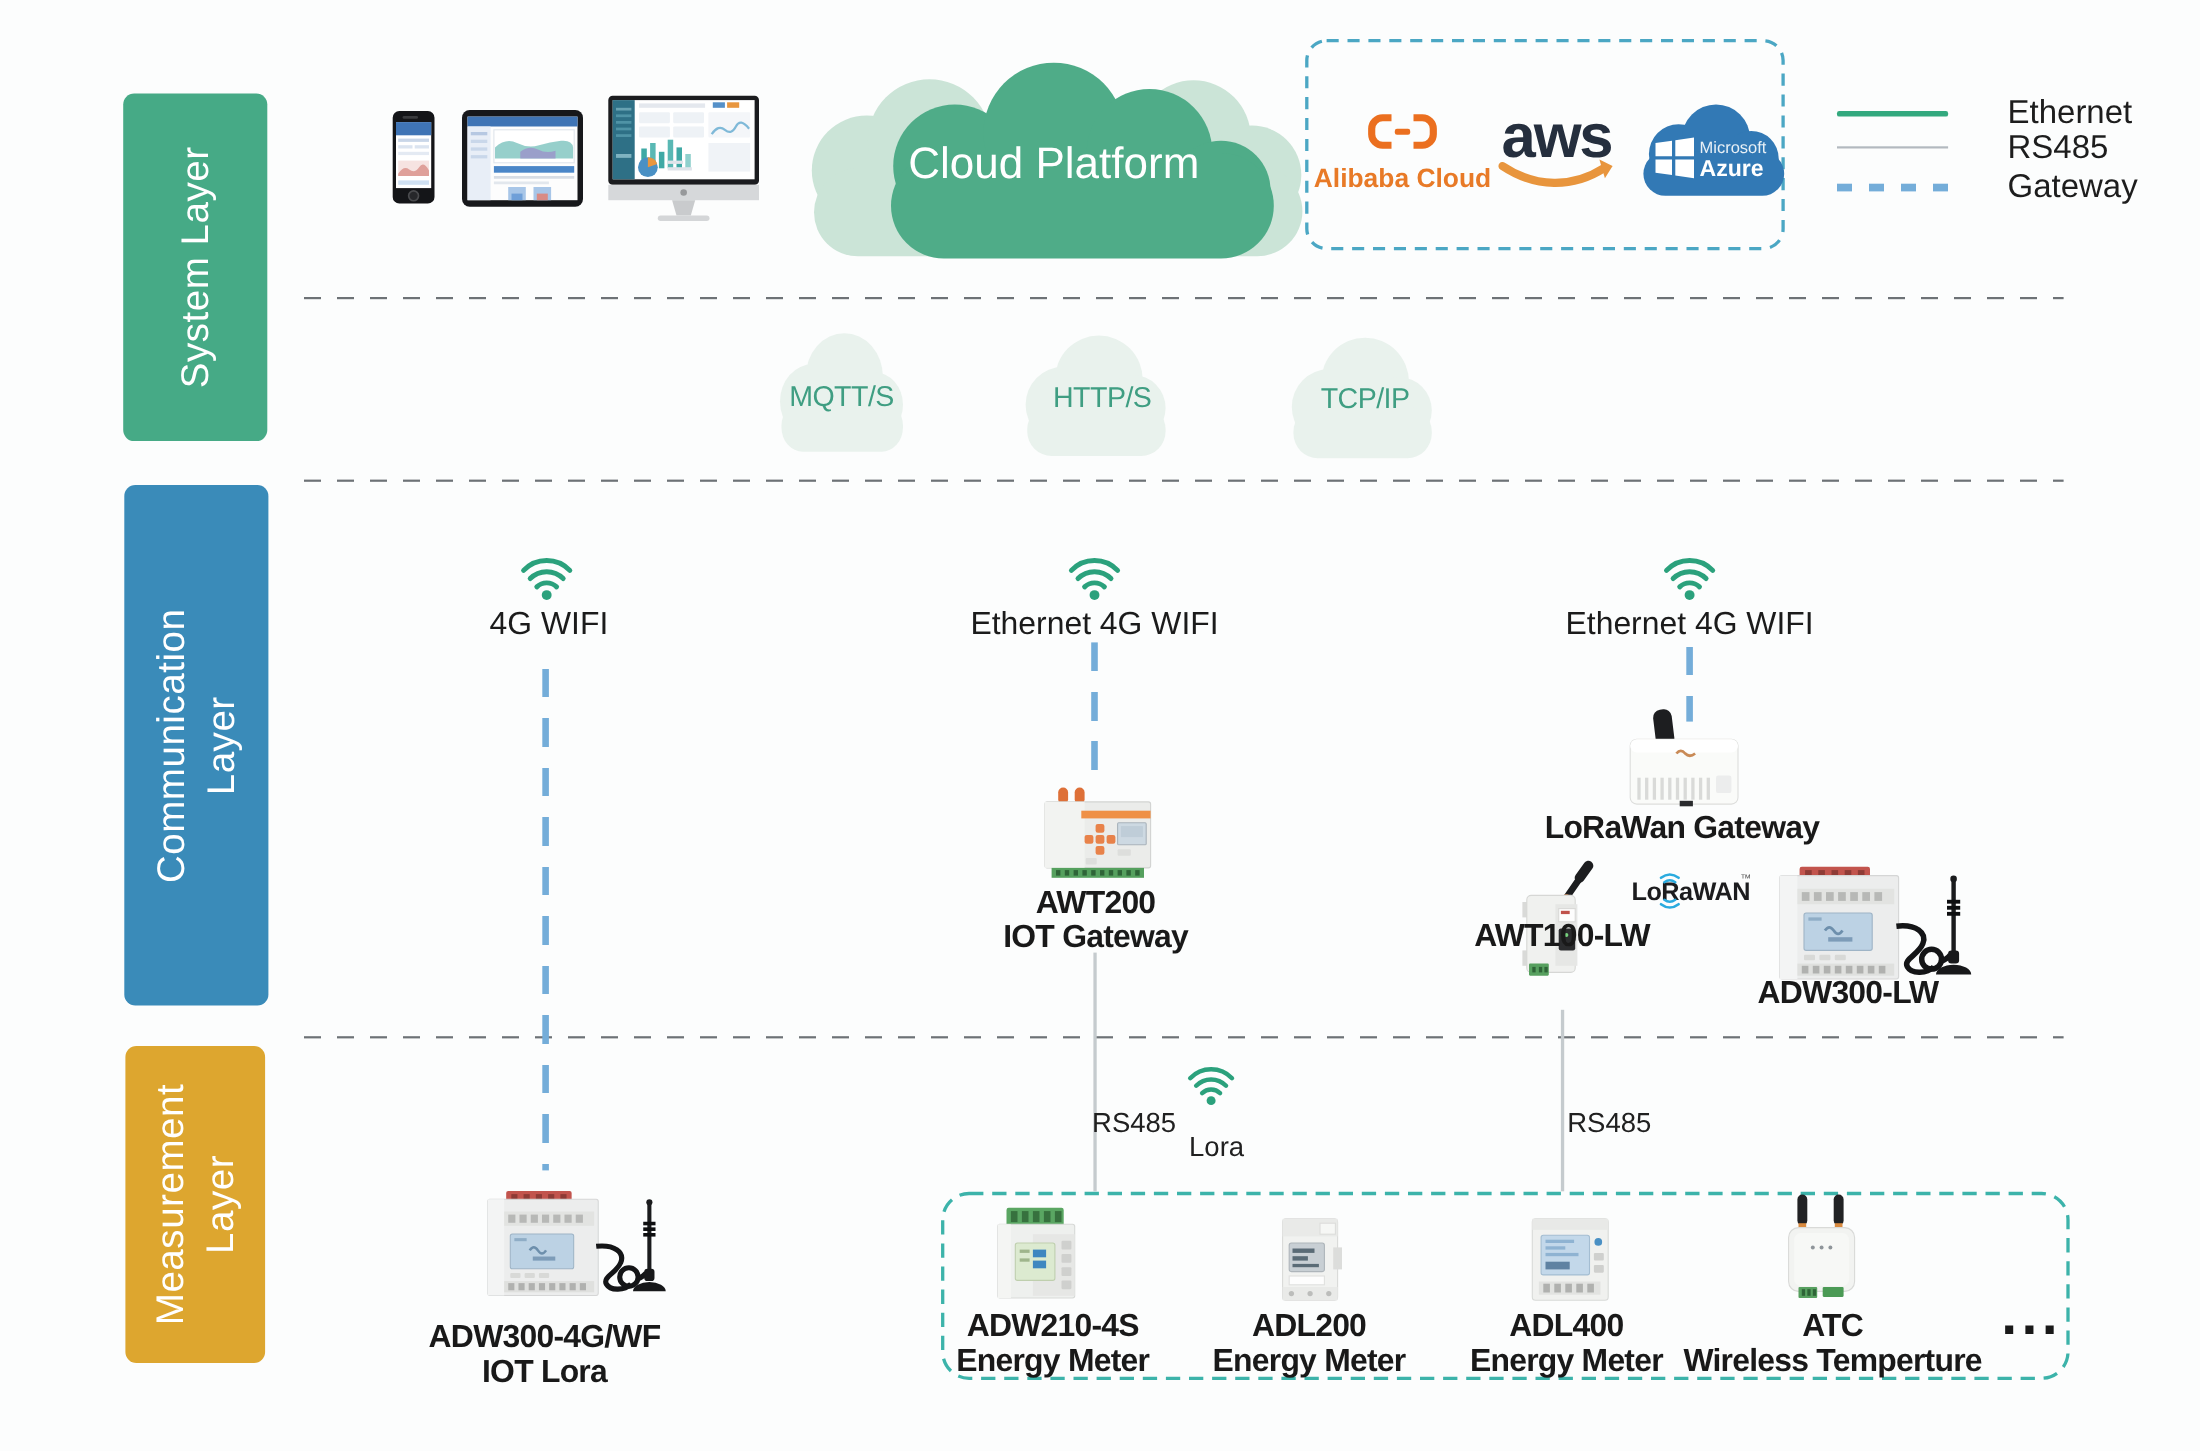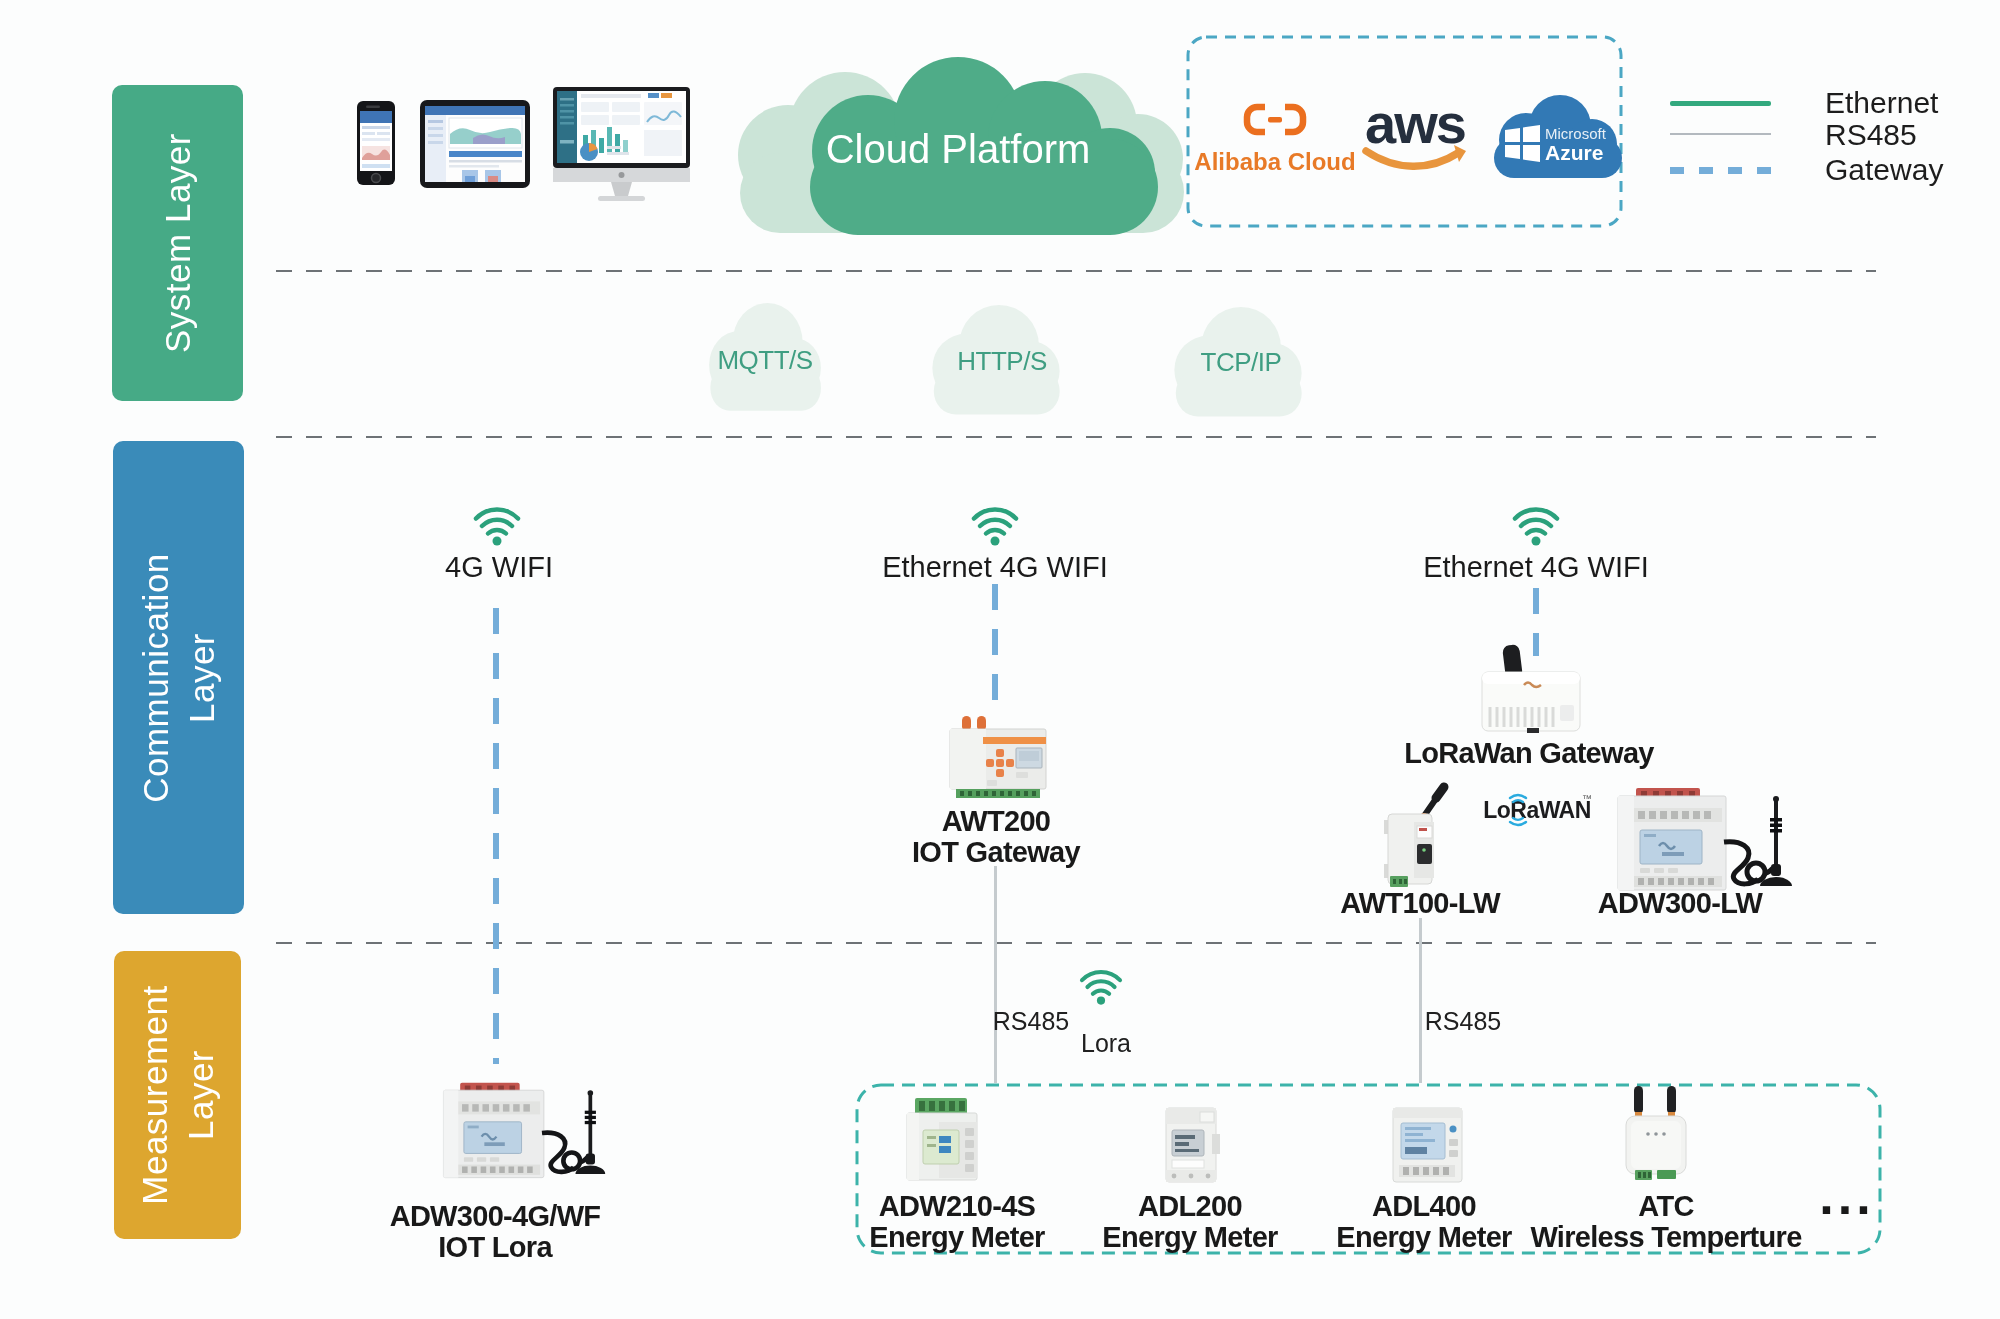--- a/index.html
+++ b/index.html
@@ -335,21 +335,21 @@
     <rect x="35" y="48" width="8" height="3" fill="#c0524b"></rect>
     <rect x="33" y="64" width="15" height="20" rx="2" fill="#2b2c2e"></rect>
     <circle cx="40" cy="70" r="1.8" fill="#77d17e"></circle>
     <rect x="6" y="96" width="18" height="11" rx="1" fill="#57a05f"></rect>
     <g fill="#2e6437">
         <rect x="9" y="99" width="3" height="5"></rect>
         <rect x="15" y="99" width="3" height="5"></rect>
         <rect x="20" y="99" width="3" height="5"></rect>
       </g>
   </svg>
-  <div class="clabel dev-label" style="left:1420px;top:888px;">AWT100-LW</div>
+  <div class="clabel dev-label" style="left:1420px;top:836px;">AWT100-LW</div>
 
   <svg style="left:1492px;top:790px;" width="98" height="40" viewBox="0 0 98 40">
     <text x="45" y="28" text-anchor="middle" font-family="Liberation Sans,sans-serif" font-size="23" font-weight="700" letter-spacing="-0.5" fill="#1c1c1e">LoRaWAN</text>
     <g stroke="#2aabdf" fill="none" stroke-linecap="round">
       <path d="M18,8 Q26,2 34,8" stroke-width="2.4"></path>
       <path d="M21,12 Q26,8.4 31,12" stroke-width="2.2"></path>
       <path d="M18,32 Q26,38 34,32" stroke-width="2.4"></path>
       <path d="M21,28 Q26,31.6 31,28" stroke-width="2.2"></path>
     </g>
     <text x="90" y="12" font-family="Liberation Sans,sans-serif" font-size="10" fill="#555">™</text>

